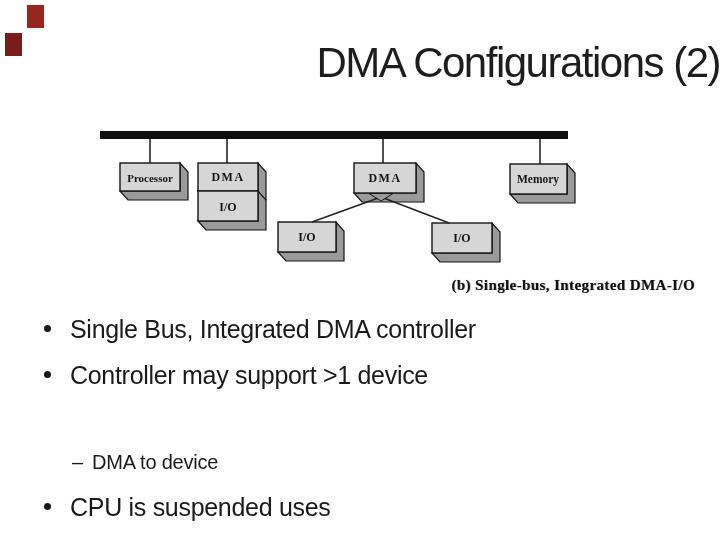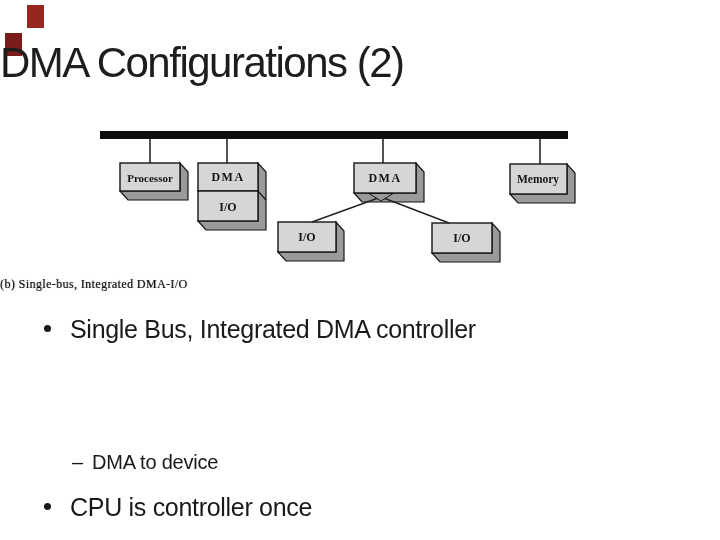--- a/index.html
+++ b/index.html
@@ -7,34 +7,34 @@
     width:720px;height:540px;background:#ffffff;overflow:hidden;position:relative;
     font-family:"Liberation Sans", sans-serif;
   }
   .slide{position:absolute;inset:0;background:#ffffff;}
 
   
   .corner{position:absolute;left:0;top:0;}
 
   
   .title{
-    position:absolute;top:40px;left:0;width:720px;text-align:left;
+    position:absolute;top:40px;left:0;width:720px;text-align:right;
     font-size:42px;font-weight:400;letter-spacing:-1.5px;color:#1d1d1d;line-height:1.1;
     white-space:nowrap;
   }
 
   
   .diagram{position:absolute;left:0;top:120px;}
   .diagram text{
     font-family:"Liberation Serif", serif;font-weight:bold;fill:#141414;
   }
 
   .caption{
-    position:absolute;top:277px;left:0;width:695px;text-align:left;
-    font-family:"Liberation Serif", serif;font-weight:normal;font-size:12px;
+    position:absolute;top:277px;left:0;width:695px;text-align:right;
+    font-family:"Liberation Serif", serif;font-weight:bold;font-size:15px;
     letter-spacing:0.4px;color:#101010;
     text-shadow:0.6px 0.3px 0.7px rgba(45,45,45,.55);
     white-space:nowrap;
   }
 
   
   .bullet{position:absolute;display:flex;align-items:flex-start;color:#1a1a1a;white-space:nowrap;text-align:center;}
   .bullet.l1{left:44px;font-size:25px;line-height:30px;letter-spacing:-0.3px;}
   .bullet.l1 .dot{
     width:7px;height:7px;border-radius:50%;background:#1a1a1a;flex:0 0 auto;
@@ -103,25 +103,29 @@
     </g>
   </svg>
 
   <div class="caption">(b) Single-bus, Integrated DMA-I/O</div>
 
   <div class="bullet l1" style="top:314px">
     <span class="dot"></span>
     <span>Single Bus, Integrated DMA controller</span>
   </div>
 
+  <div class="bullet l1" style="top:360px">
+    <span class="dot"></span>
+    <span>Controller may support &gt;1 device</span>
+  </div>
 
 
   <div class="bullet l2" style="top:449px">
     <span class="dash">–</span>
     <span>DMA to device</span>
   </div>
 
   <div class="bullet l1" style="top:492px">
     <span class="dot"></span>
-    <span>CPU is controller once</span>
+    <span>CPU is suspended uses</span>
   </div>
 
 </div>
 
 </body></html>

